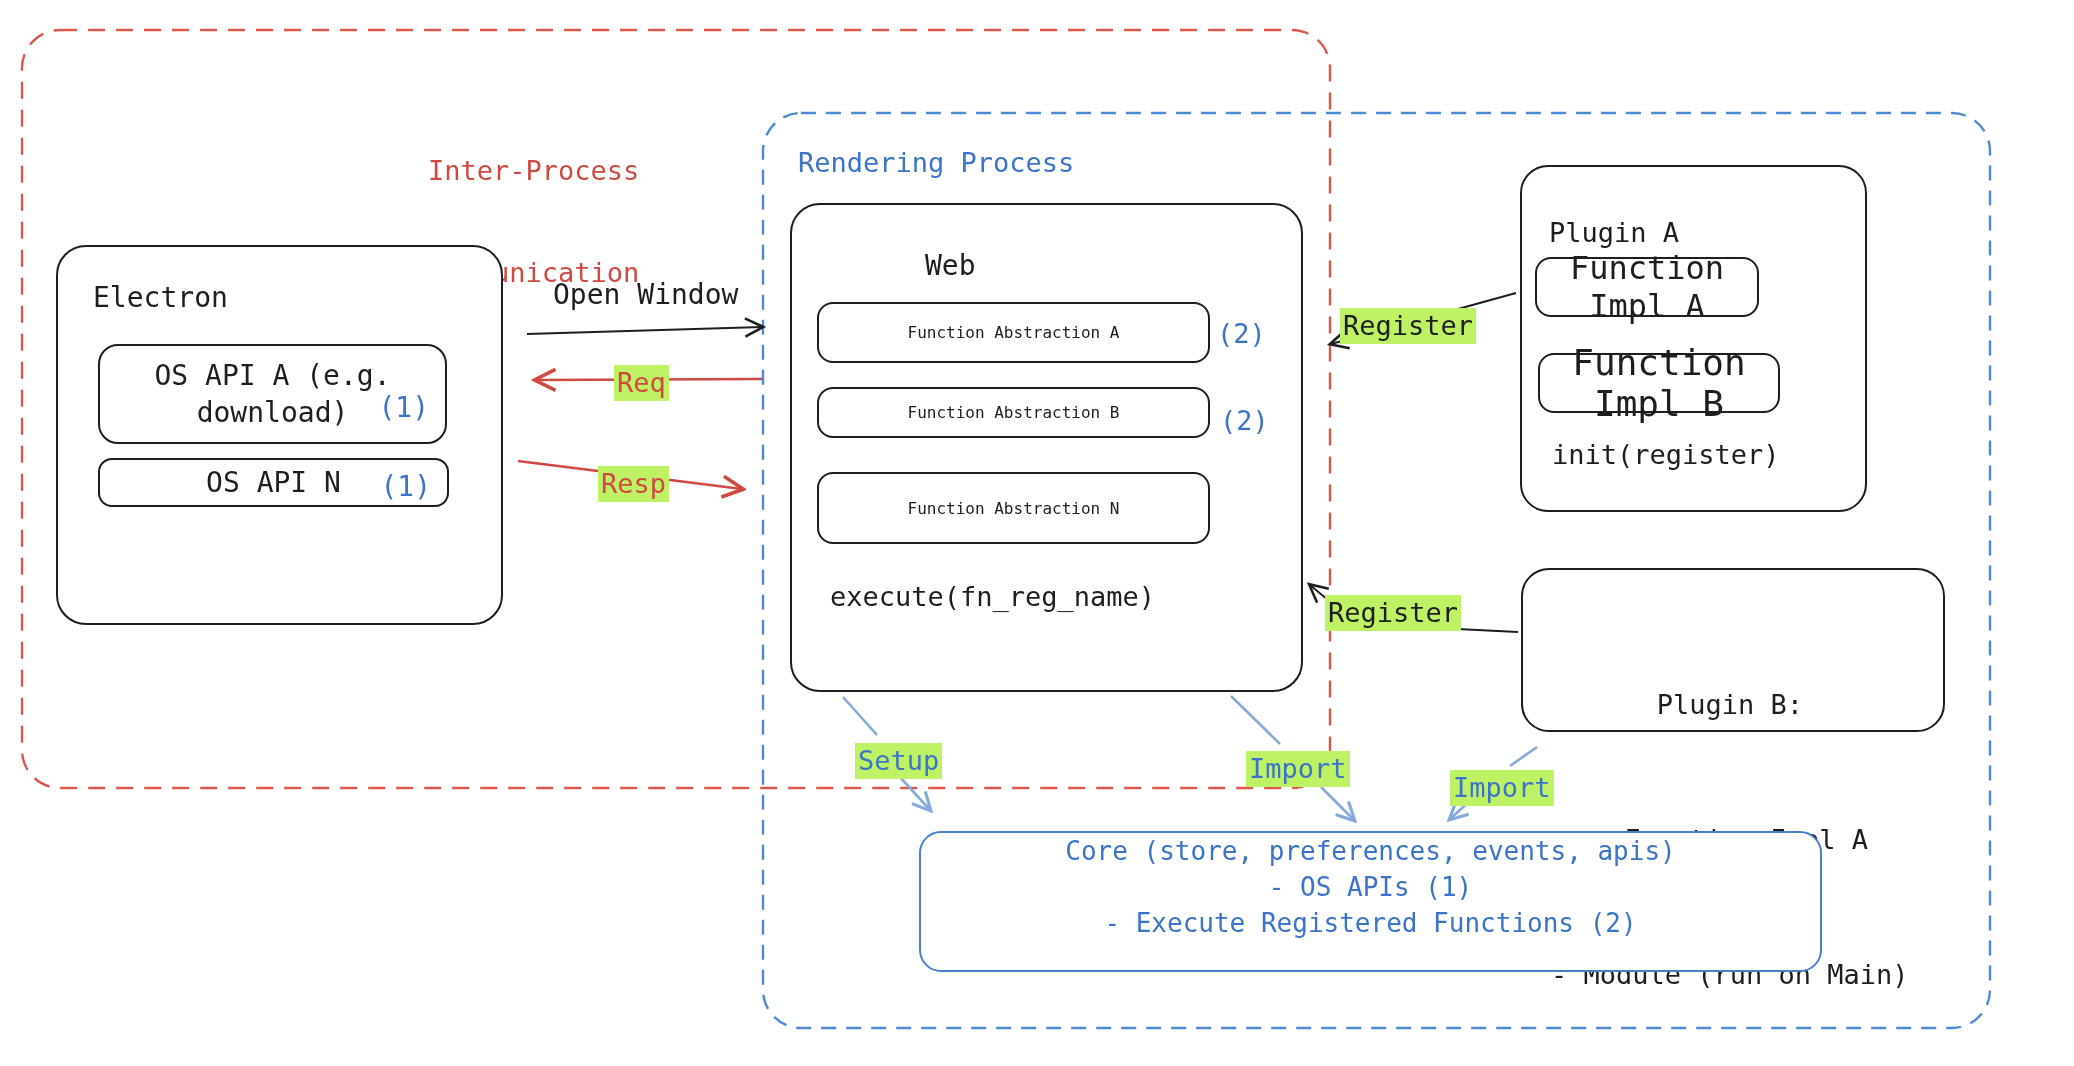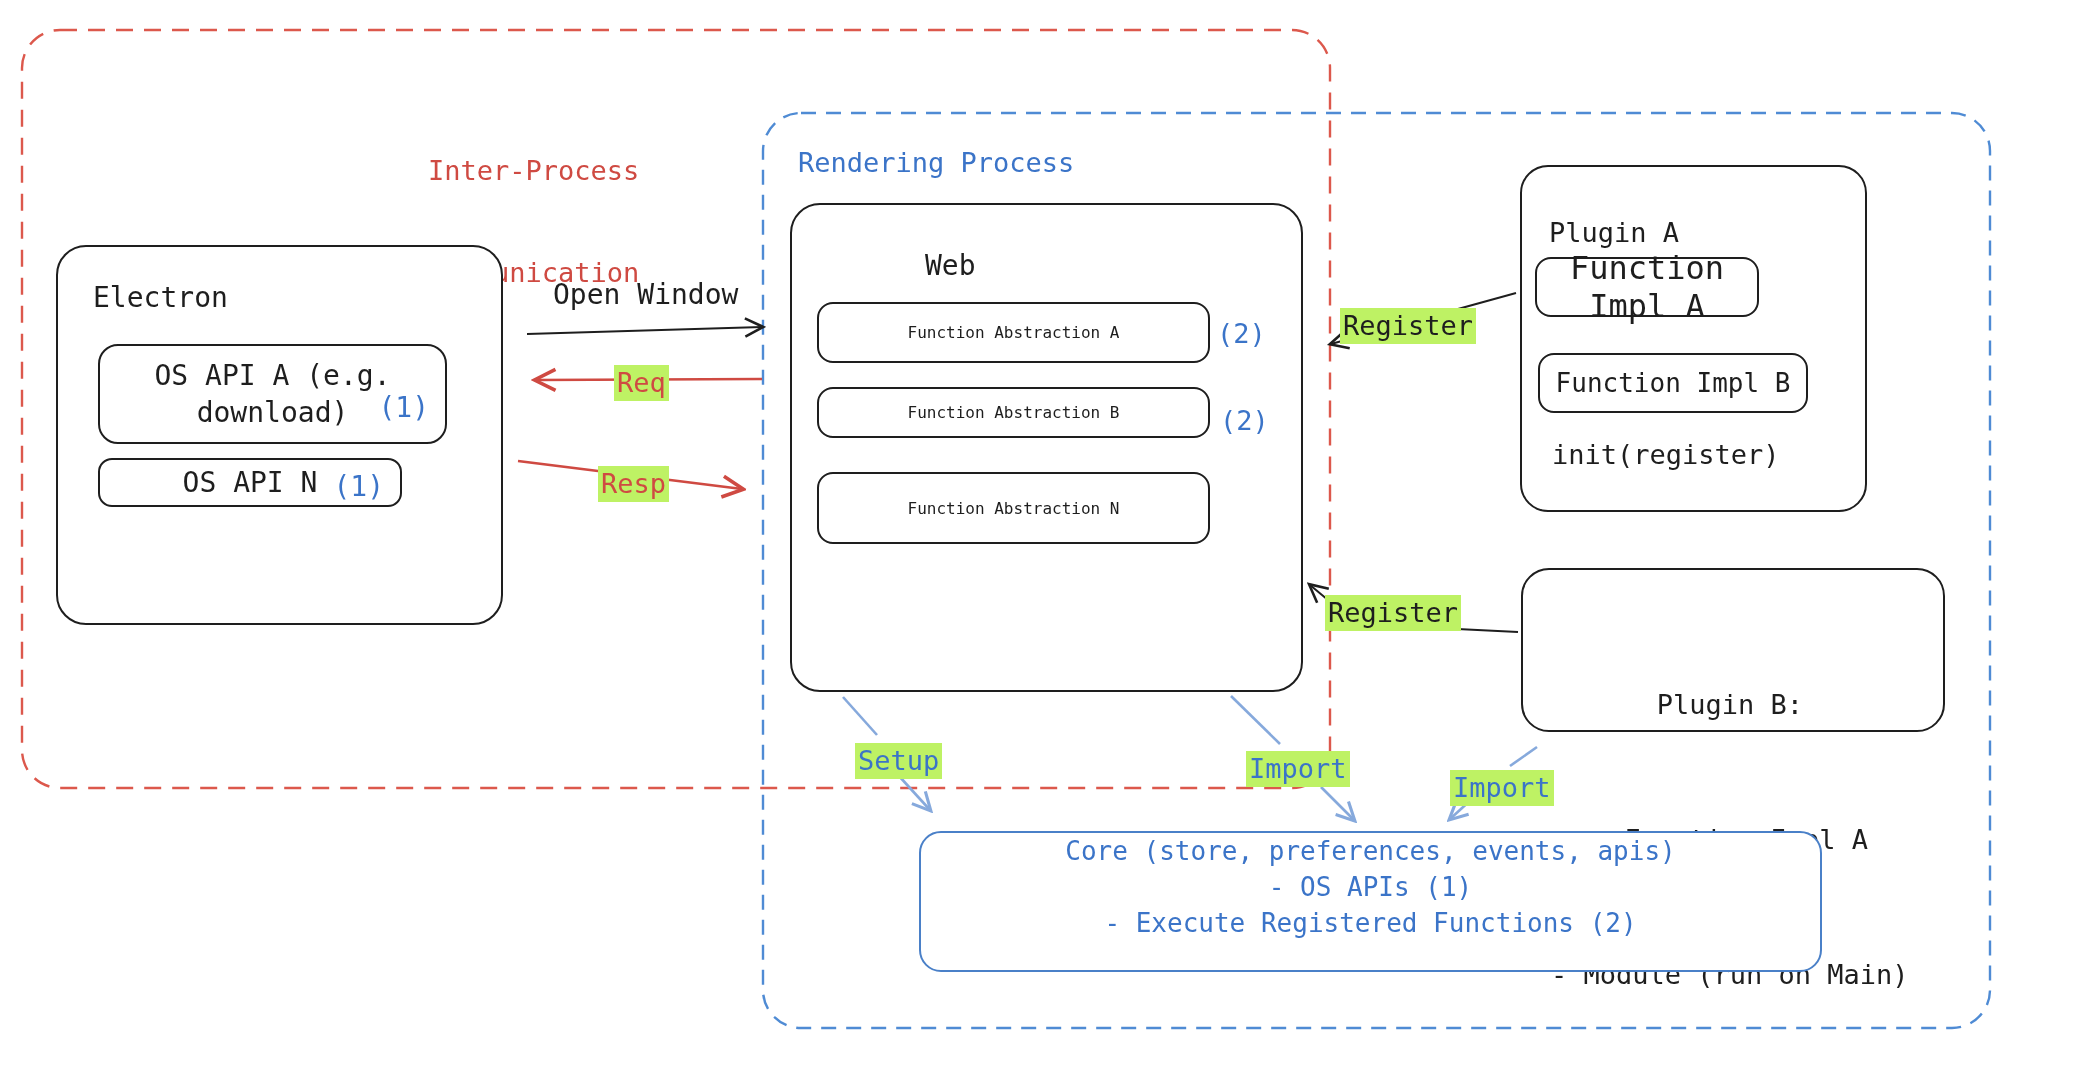--- a/index.html
+++ b/index.html
@@ -66,21 +66,21 @@
 
   <div class="node" style="left:56px;top:245px;width:447px;height:380px;border-radius:30px;"></div>
   <div class="txt title" style="left:93px;top:281px;">Electron</div>
 
   <div class="subnode stack" style="left:98px;top:344px;width:349px;height:100px;border-radius:20px;font-size:28px;">
     <div>OS API A (e.g.</div>
     <div>download)</div>
     <div class="badge" style="position:absolute;right:16px;bottom:16px;font-size:28px;">(1)</div>
   </div>
 
-  <div class="subnode" style="left:98px;top:458px;width:304px;height:49px;border-radius:14px;font-size:28px;">
+  <div class="subnode" style="left:98px;top:458px;width:351px;height:49px;border-radius:14px;font-size:28px;">
     <span>OS API N</span>
     <div class="badge" style="position:absolute;right:16px;top:10px;font-size:28px;">(1)</div>
   </div>
 
   <div class="txt title" style="left:553px;top:278px;">Open Window</div>
   <div class="txt red-label bg" style="left:614px;top:365px;">Req</div>
   <div class="txt red-label bg" style="left:598px;top:466px;">Resp</div>
 
   <div class="node" style="left:790px;top:203px;width:513px;height:489px;border-radius:30px;"></div>
   <div class="txt title" style="left:925px;top:249px;">Web</div>
@@ -92,30 +92,31 @@
 
   <div class="subnode" style="left:817px;top:387px;width:393px;height:51px;">
     <span>Function Abstraction B</span>
   </div>
   <div class="txt badge" style="left:1220px;top:404px;">(2)</div>
 
   <div class="subnode" style="left:817px;top:472px;width:393px;height:72px;">
     <span>Function Abstraction N</span>
   </div>
 
+  <div class="txt" style="left:830px;top:580px;">execute(fn_reg_name)</div>
 
   <div class="txt bg" style="left:1340px;top:308px;">Register</div>
   <div class="txt bg" style="left:1325px;top:595px;">Register</div>
 
   <div class="node" style="left:1520px;top:165px;width:347px;height:347px;border-radius:28px;"></div>
   <div class="txt" style="left:1549px;top:216px;">Plugin A</div>
   <div class="subnode" style="left:1535px;top:257px;width:224px;height:60px;font-size:32px;">
     <span>Function Impl A</span>
   </div>
-  <div class="subnode" style="left:1538px;top:353px;width:270px;height:60px;font-size:26px;">
+  <div class="subnode" style="left:1538px;top:353px;width:242px;height:60px;font-size:36px;">
     <span>Function Impl B</span>
   </div>
   <div class="txt" style="left:1552px;top:438px;">init(register)</div>
 
   <div class="node" style="left:1521px;top:568px;width:424px;height:164px;border-radius:28px;"></div>
   <div class="txt" style="left:1551px;top:592px;line-height:45px;">
     <div>Plugin B:</div>
     <div>- Function Impl A</div>
     <div>- Module (run on Main)</div>
   </div>

